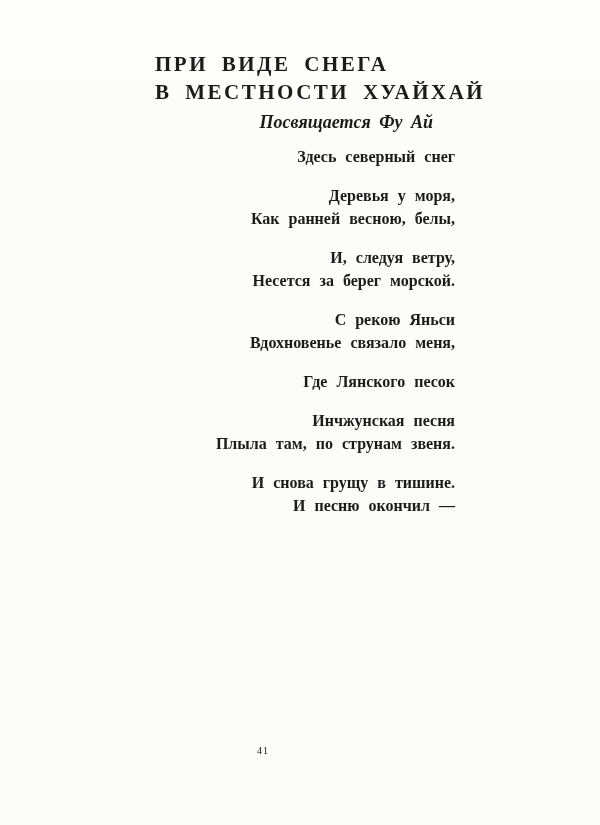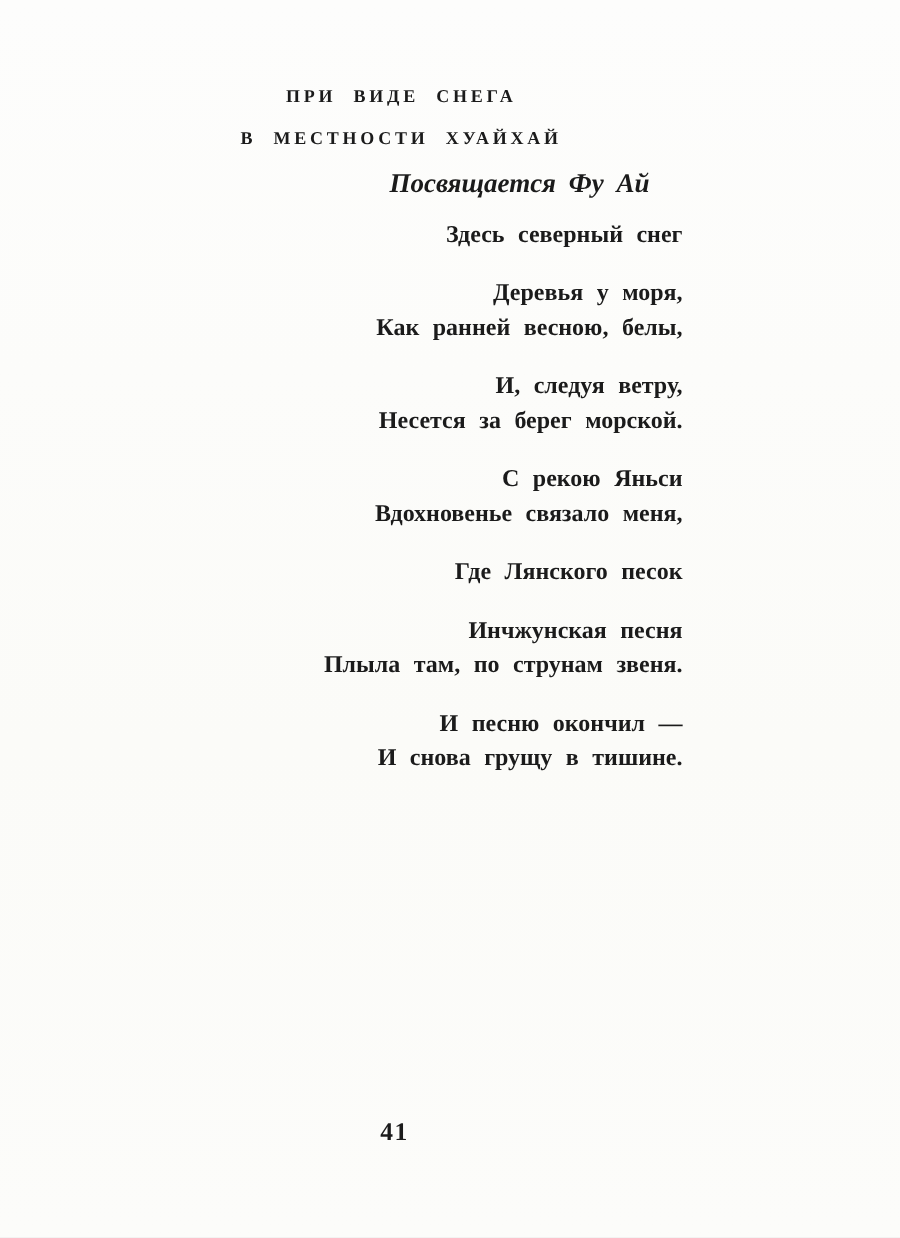--- a/index.html
+++ b/index.html
@@ -23,21 +23,21 @@
     font-family: "Liberation Serif", "DejaVu Serif", serif;
     -webkit-font-smoothing: antialiased;
   }
   .title-block {
     position: absolute;
     left: 155px;
     top: 50px;
     width: 225px;
     text-align: center;
     font-weight: 700;
-    font-size: 12px;
+    font-size: 21px;
     line-height: 28px;
     letter-spacing: 2.5px;
     word-spacing: 6px;
     white-space: nowrap;
   }
   .dedication {
     position: absolute;
     left: 155px;
     top: 112px;
     width: 278px;
@@ -64,22 +64,22 @@
     line-height: 23px;
     word-spacing: 5px;
     white-space: nowrap;
   }
   .page-number {
     position: absolute;
     left: 233px;
     top: 745px;
     width: 60px;
     text-align: center;
-    font-weight: 700;
-    font-size: 17px;
+    font-weight: 400;
+    font-size: 10px;
     letter-spacing: 1px;
   }
 </style>
 </head>
 <body>
 
 <div class="page">
 
   <div class="title-block">
     <div class="title-line">ПРИ ВИДЕ СНЕГА</div>
@@ -105,20 +105,20 @@
         <div class="line">Вдохновенье связало меня,</div>
       </div>
       <div class="stanza">
         <div class="line">Где Лянского песок</div>
       </div>
       <div class="stanza">
         <div class="line">Инчжунская песня</div>
         <div class="line">Плыла там, по струнам звеня.</div>
       </div>
       <div class="stanza">
+        <div class="line">И снова грущу в тишине.</div>
         <div class="line">И песню окончил —</div>
-        <div class="line">И снова грущу в тишине.</div>
       </div>
     </div>
 
   <div class="page-number">41</div>
 
 </div>
 
 </body></html>

